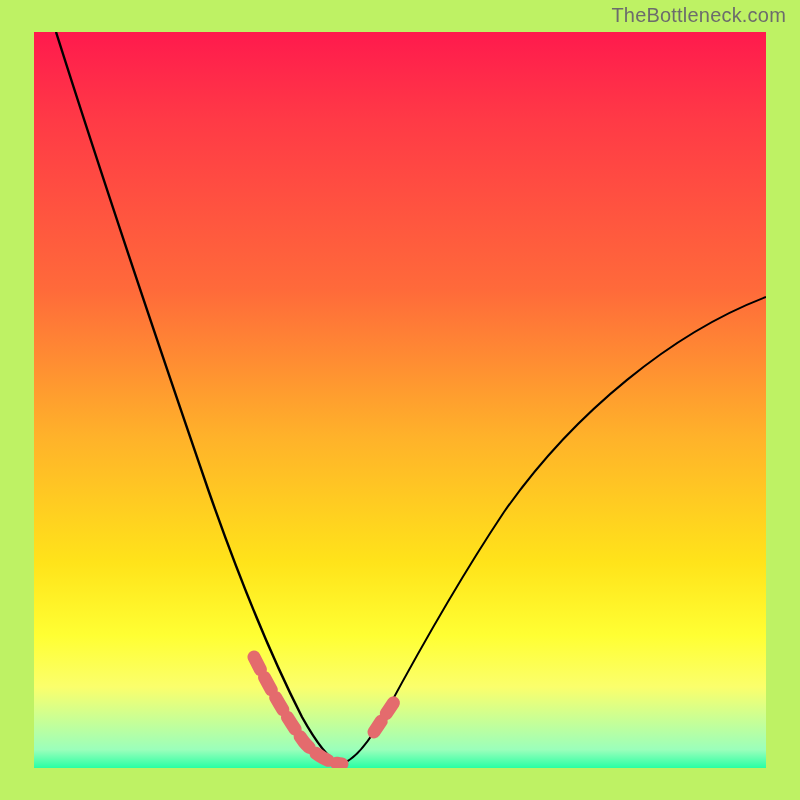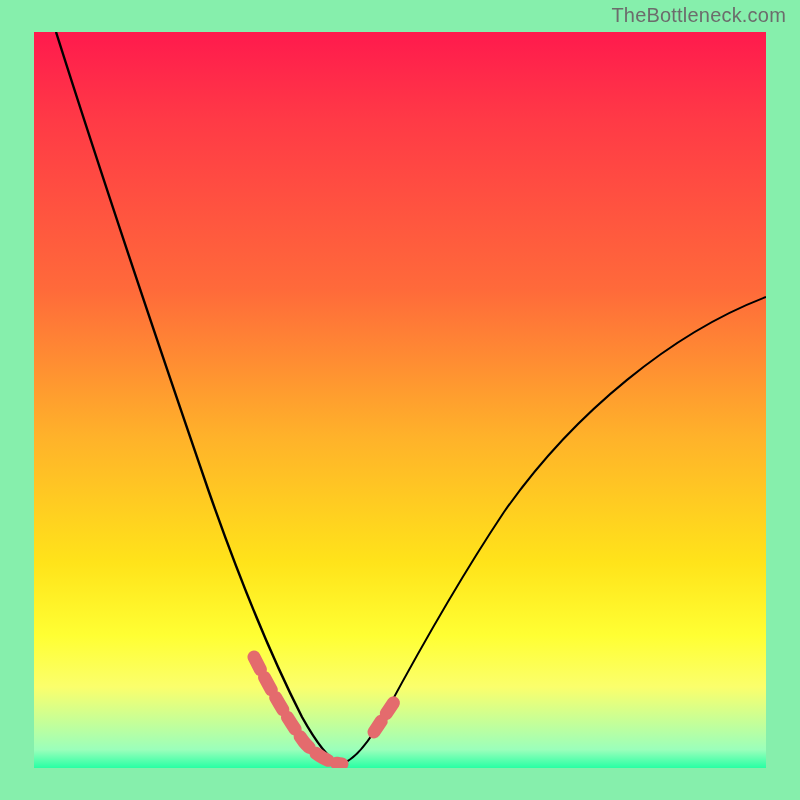--- a/index.html
+++ b/index.html
@@ -8,21 +8,21 @@
     width: 800px;
     height: 800px;
     background: #000000;
     overflow: hidden;
     font-family: Arial, Helvetica, sans-serif;
   }
   .stage {
     position: relative;
     width: 800px;
     height: 800px;
-    background: #86efac;
+    background: #bef264;
   }
   .watermark {
     position: absolute;
     top: 4px;
     right: 14px;
     color: #6c6c6c;
     font-size: 20px;
     font-weight: 500;
     letter-spacing: 0.2px;
     z-index: 5;

